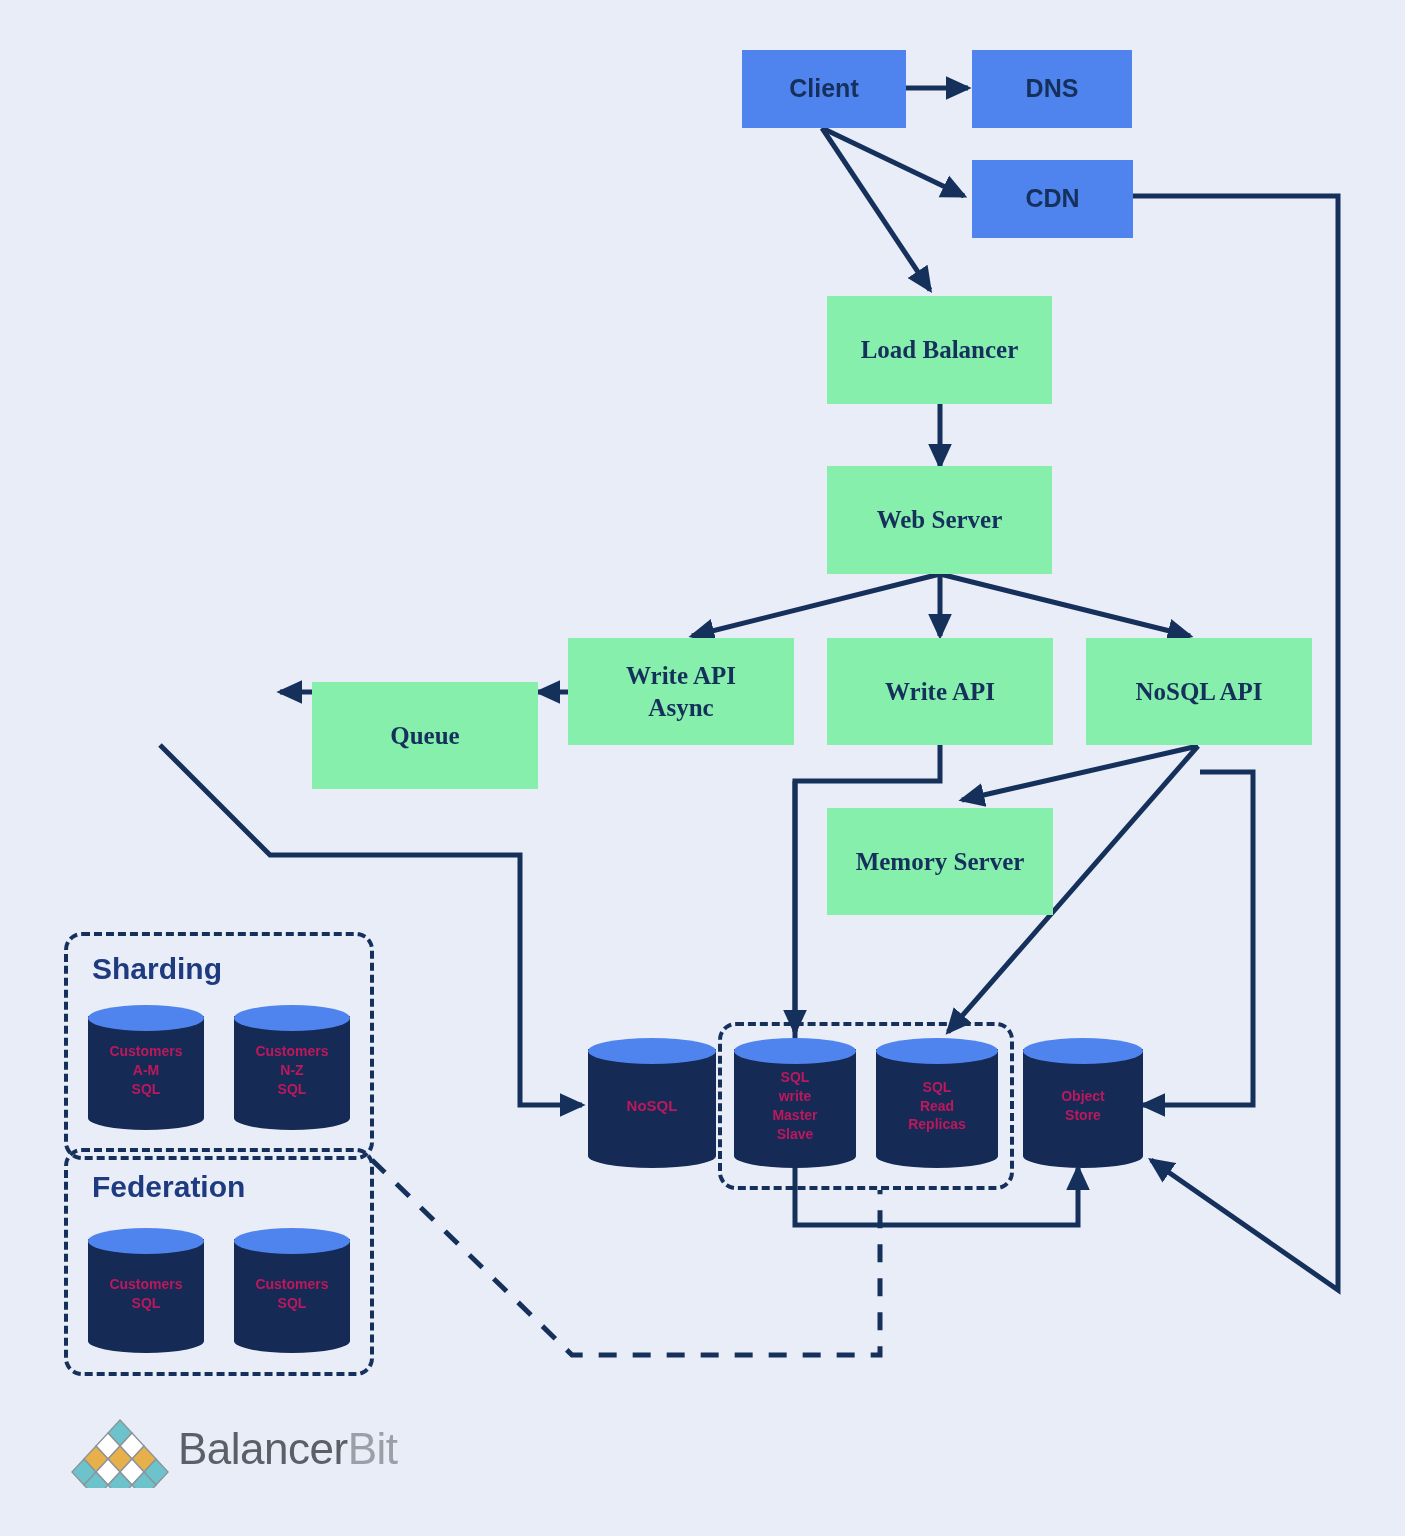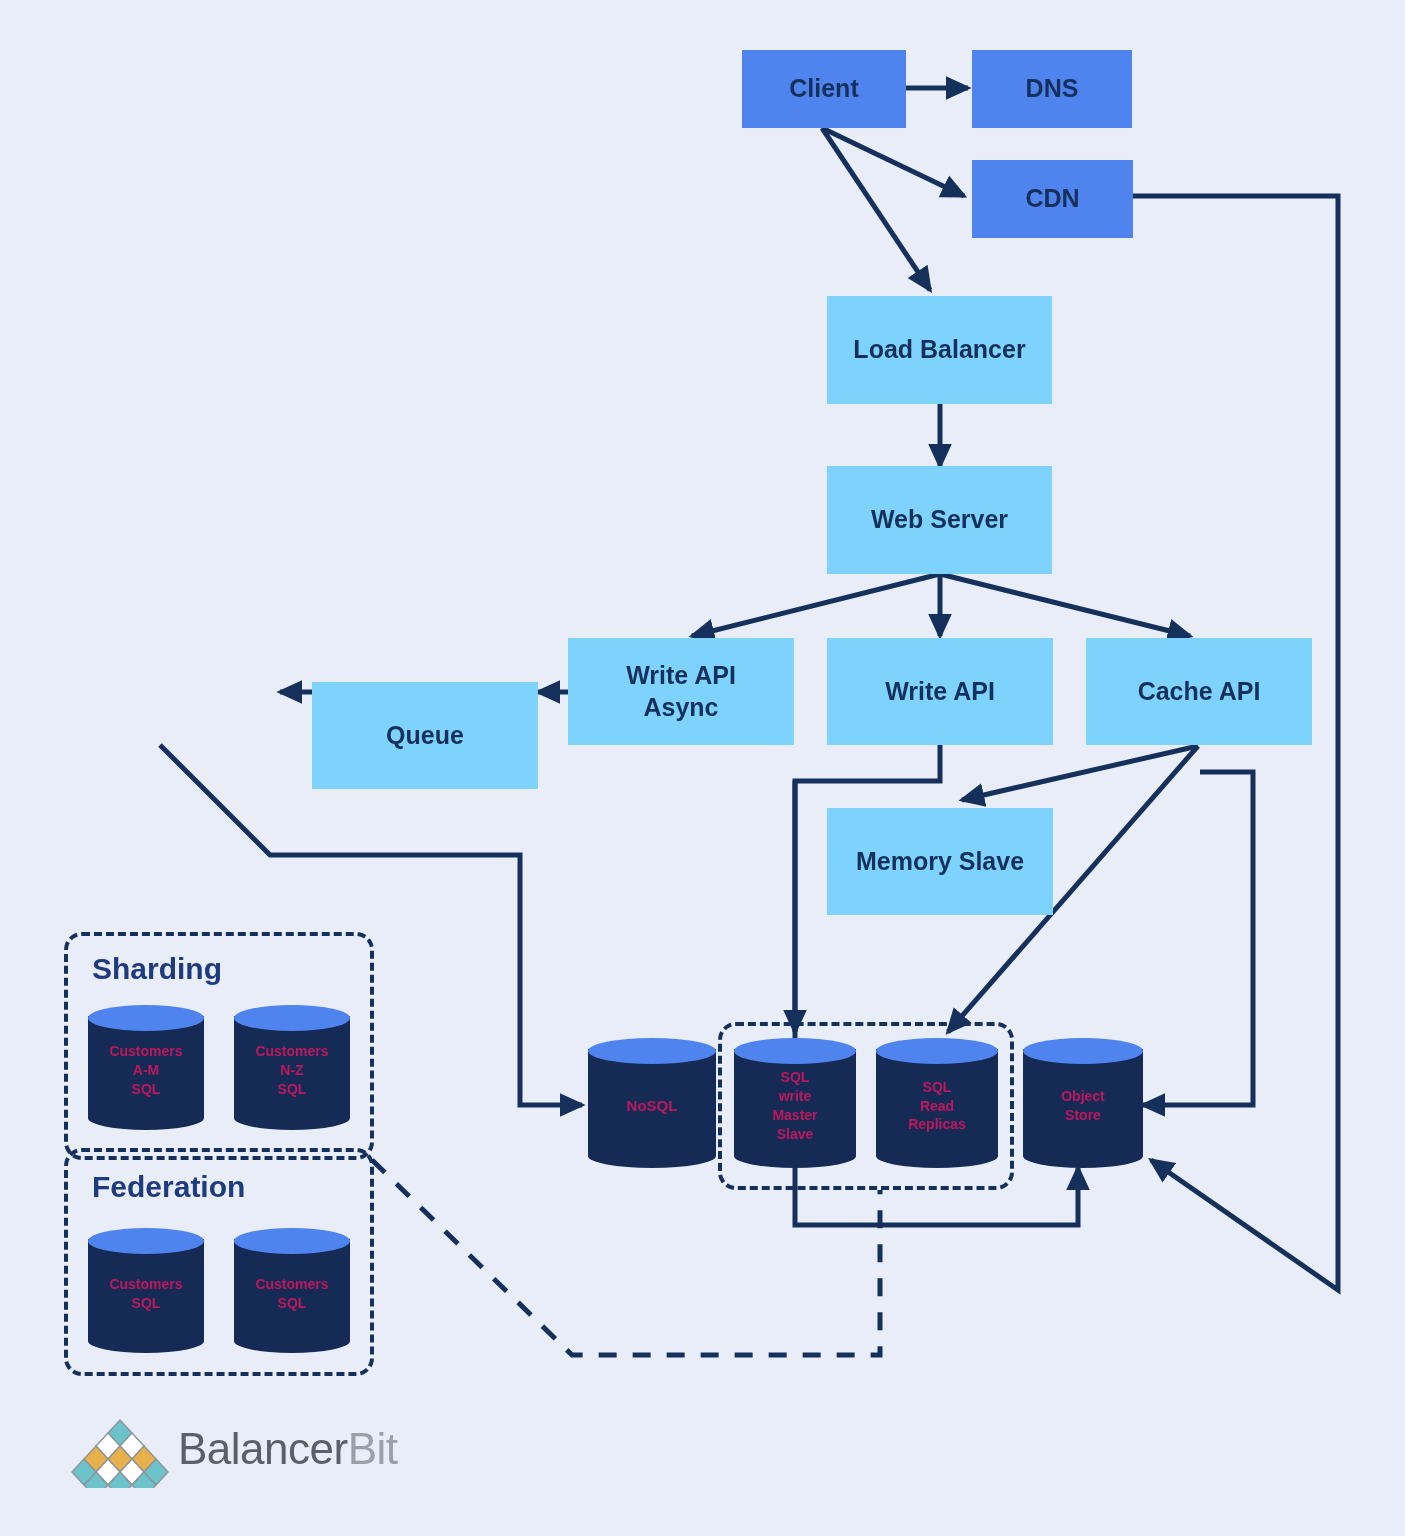--- a/index.html
+++ b/index.html
@@ -17,21 +17,21 @@
     position:absolute;
     display:flex;align-items:center;justify-content:center;
     text-align:center;
     font-weight:bold;
     color:#16305c;
     line-height:1.25;
     box-sizing:border-box;
     z-index:3;
   }
   .node.blue{background:#4f83ee;}
-  .node.yellow{background:#7dd3fc;}
+  .node.yellow{background:#86efac;font-family:Liberation Serif, serif;}
   .node .lbl{white-space:pre-line;}
 
   
   .cyl{position:absolute;z-index:3;}
   .cyl .bodyfill{
     position:absolute;left:0;top:11px;right:0;bottom:12px;
     background:#152a55;
   }
   .cyl .bottom{
     position:absolute;left:0;right:0;bottom:0;height:24px;
@@ -159,30 +159,30 @@
   <div class="node yellow" style="left:568px;top:638px;width:226px;height:107px;font-size:25px;">
     <span class="lbl">Write API
 Async</span>
   </div>
 
   <div class="node yellow" style="left:827px;top:638px;width:226px;height:107px;font-size:25px;">
     <span class="lbl">Write API</span>
   </div>
 
   <div class="node yellow" style="left:1086px;top:638px;width:226px;height:107px;font-size:25px;">
-    <span class="lbl">Cache API</span>
+    <span class="lbl">NoSQL API</span>
   </div>
 
   <div class="node yellow" style="left:312px;top:638px;width:226px;height:107px;font-size:25px;margin-top:44px;">
     <span class="lbl">Queue</span>
   </div>
 
 
   <div class="node yellow" style="left:827px;top:808px;width:226px;height:107px;font-size:25px;">
-    <span class="lbl">Memory Slave</span>
+    <span class="lbl">Memory Server</span>
   </div>
 
   <div class="cyl" style="left:588px;top:1038px;width:128px;height:130px;">
     <div class="bodyfill"></div>
     <div class="bottom"></div>
     <div class="top"></div>
     <div class="ctext">NoSQL</div>
   </div>
 
   <div class="cyl" style="left:734px;top:1038px;width:122px;height:130px;">

